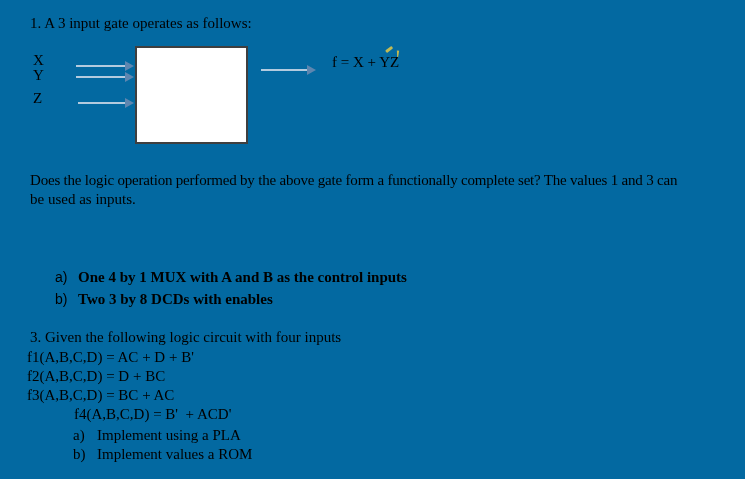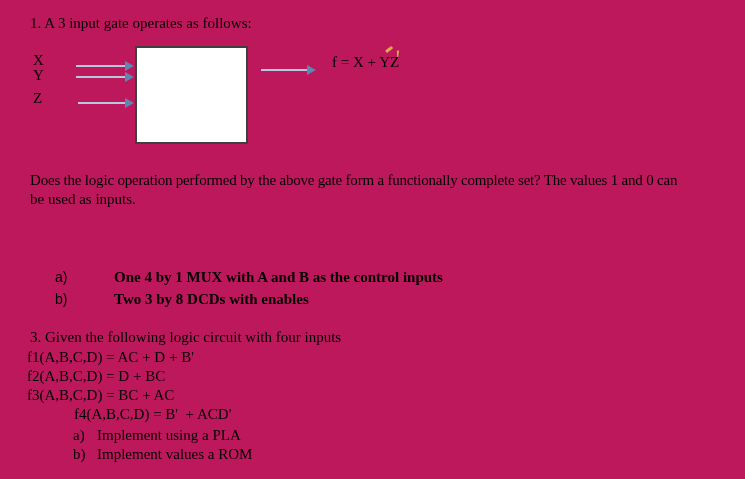--- a/index.html
+++ b/index.html
@@ -1,21 +1,21 @@
 <!DOCTYPE html>
 <html><head>
 <meta charset="utf-8">
 <style>
   * { margin: 0; padding: 0; box-sizing: border-box; }
   html, body { background: #ffffff; }
   .page {
     position: relative;
     width: 745px;
     height: 479px;
-    background: #be185d;
+    background: #0369a1;
     font-family: "Liberation Serif", serif;
     font-size: 15px;
     color: #000000;
     overflow: hidden;
   }
   .abs { position: absolute; }
   .nowrap { white-space: nowrap; }
   .pre { white-space: pre; }
   .bold { font-weight: bold; }
 
@@ -72,21 +72,21 @@
   .para { position: absolute; left: 30px; top: 171px; line-height: 19px; }
   .para .l1 { letter-spacing: -0.2px; white-space: nowrap; }
 
   .s2-heading { left: 30px; top: 229px; }
   .s2-formula { left: 30px; top: 247px; }
   .s2-item-marker {
     position: absolute; left: 55px;
     font-family: "Liberation Sans", sans-serif;
     font-size: 14px; font-weight: normal;
   }
-  .s2-item-text { position: absolute; left: 78px; margin-left: 36px; }
+  .s2-item-text { position: absolute; left: 78px; }
   .s2a { top: 269px; }
   .s2b { top: 291px; }
 
   .s3-heading { left: 30px; top: 329px; }
   .fline { position: absolute; left: 27px; line-height: 19px; }
   .f1 { top: 348px; }
   .f2 { top: 367px; }
   .f3 { top: 386px; }
   .f4 { top: 405px; margin-left: 47px; }
   .s3-item-marker { position: absolute; left: 73px; }
@@ -111,21 +111,21 @@
 
   <div class="gate-box"></div>
 
   <div class="arrow arrow-out"></div>
 
   <div class="formula-out nowrap">f = X + YZ</div>
   <div class="accent-mark"></div>
   <div class="prime-mark">'</div>
 
   <div class="para">
-    <div class="l1">Does the logic operation performed by the above gate form a functionally complete set? The values 1 and 0 can</div>
+    <div class="l1">Does the logic operation performed by the above gate form a functionally complete set? The values 1 and 3 can</div>
     <div class="l2">be used as inputs.</div>
   </div>
 
 
   <div class="s2-item-marker s2a">a)</div>
   <div class="s2-item-text s2a bold nowrap">One 4 by 1 MUX with A and B as the control inputs</div>
 
   <div class="s2-item-marker s2b">b)</div>
   <div class="s2-item-text s2b bold nowrap">Two 3 by 8 DCDs with enables</div>
 

